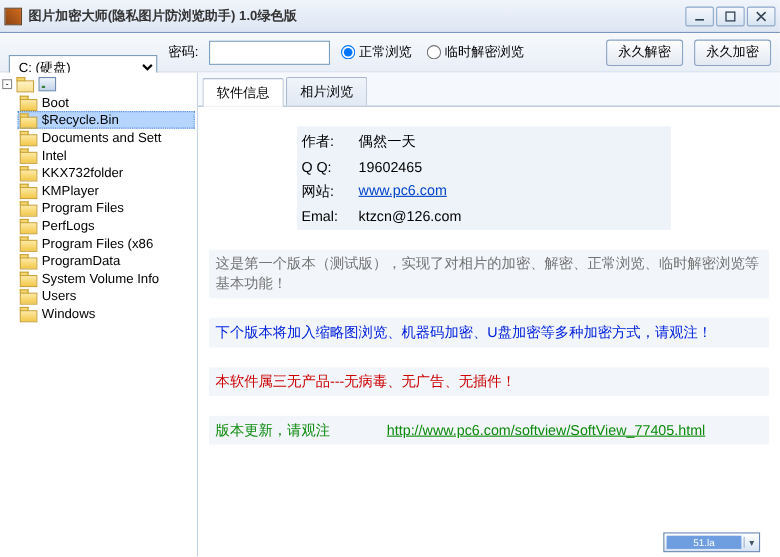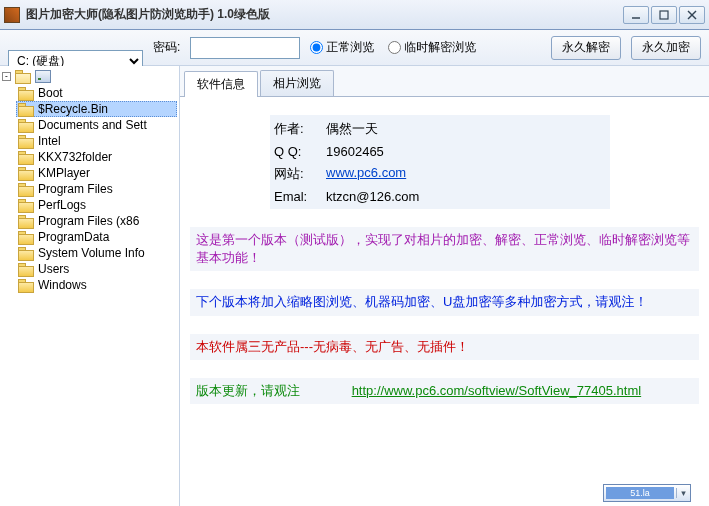--- a/index.html
+++ b/index.html
@@ -41,21 +41,21 @@
 .tab { padding: 4px 12px; font-size: 12px; border: 1px solid #a9b8cf; border-bottom: none; background: linear-gradient(#f0f4fa,#e1e9f4); margin-right: 2px; cursor: pointer; border-radius: 2px 2px 0 0; }
 .tab.active { background: #fff; position: relative; top: 1px; }
 .tab-content { flex: 1; padding: 10px; font-size: 13px; font-family: SimSun, monospace; overflow: auto; position: relative; }
 
 .info-block { margin: 8px 0 18px 80px; background: #eef3fa; padding: 2px 4px; width: 340px; }
 .info-row { display: flex; padding: 3px 0; }
 .info-label { width: 52px; }
 .info-link { color: #0044cc; text-decoration: underline; }
 
 .para { background: #f2f5fa; padding: 4px 6px; margin: 18px 0; line-height: 1.4; }
-.p1 { color: #a21caf; }
+.p1 { color: #737373; }
 .p2 { color: #0022dd; }
 .p3 { color: #cc0000; }
 .p4 { color: #0c8a0c; }
 .p4 a { color: #0c8a0c; text-decoration: underline; padding-left: 48px; }
 
 .bottom-widget { position: absolute; right: 18px; bottom: 4px; width: 88px; height: 18px; border: 1px solid #6a88b5; background: linear-gradient(#fff,#d7e3f4); font-size: 10px; display: flex; align-items: center; }
 .bottom-widget .bw-fill { flex:1; background: #6e9de0; height: 12px; margin: 0 2px; display:flex; align-items:center; justify-content:center; color:#fff; font-size:9px; }
 .bottom-widget .bw-arrow { width: 14px; text-align: center; color:#456; font-size:9px; border-left:1px solid #9fb3d0; }
 </style>
 </head>

